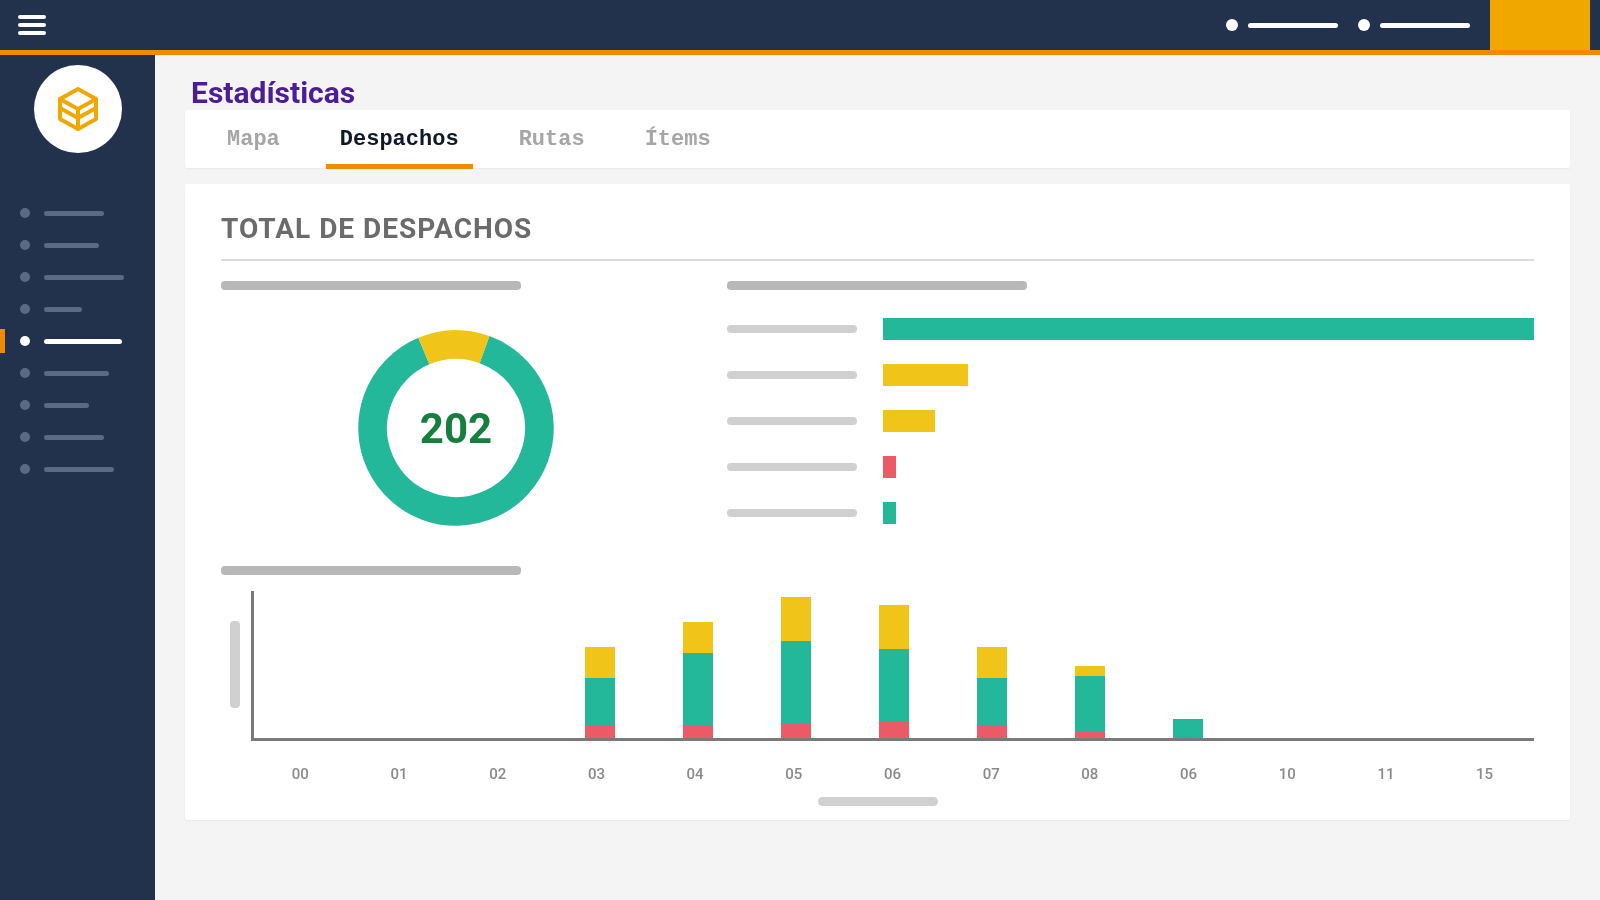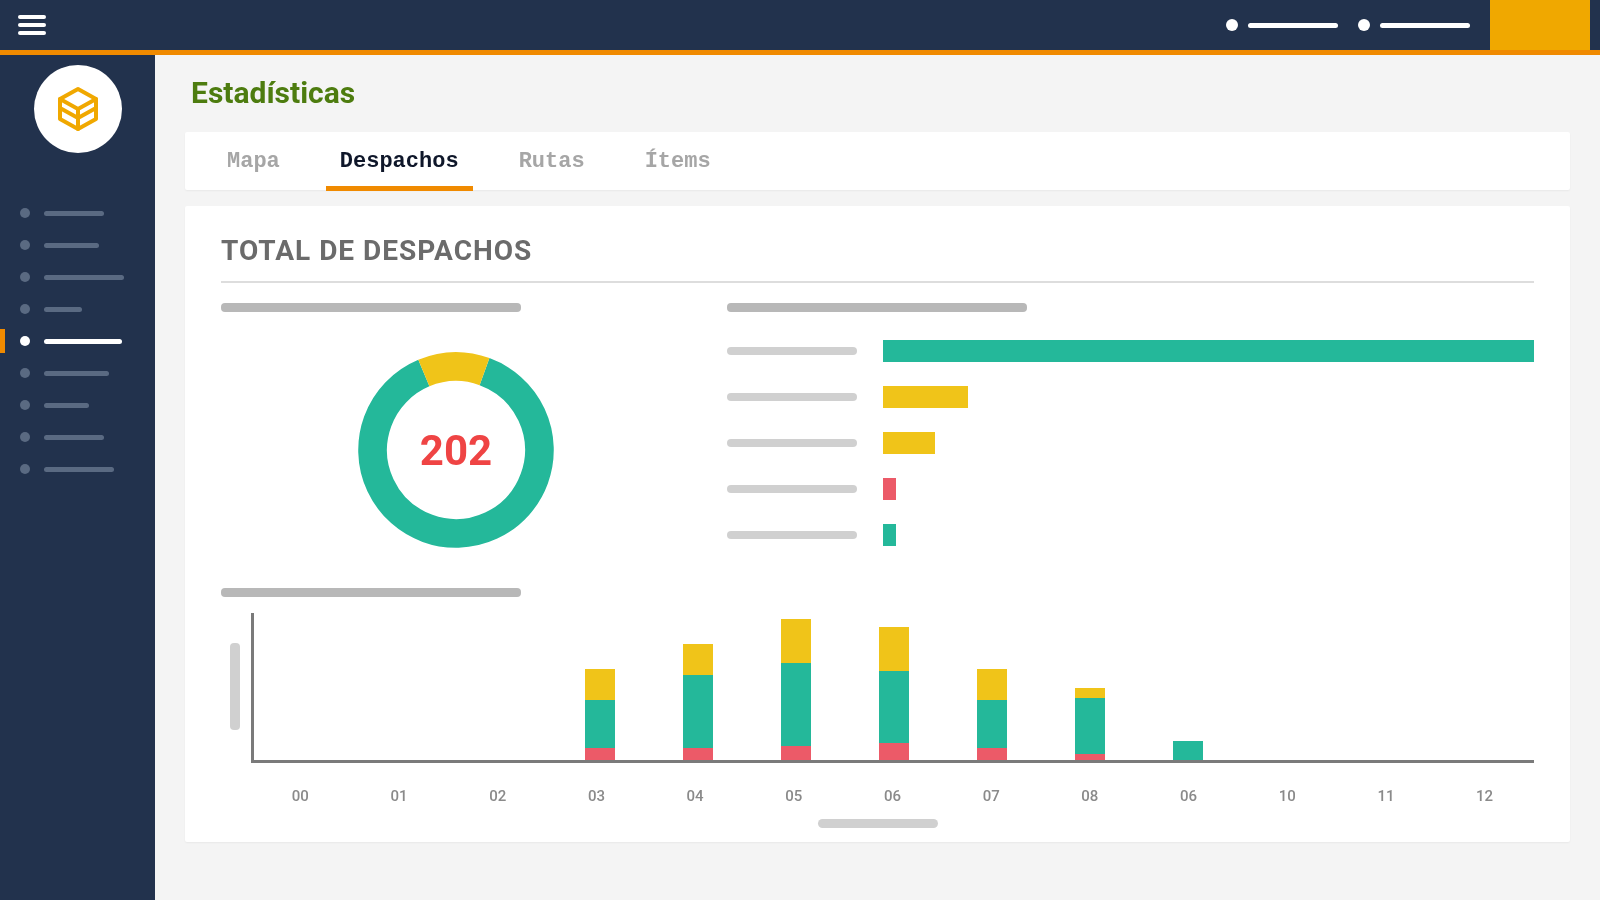--- a/index.html
+++ b/index.html
@@ -16,36 +16,36 @@
 .layout { display: flex; height: 845px; }
 .sidebar { width: 155px; background: #22324d; padding-top: 10px; display: flex; flex-direction: column; align-items: center; }
 .sidebar .logo-circle { width: 88px; height: 88px; background: #fff; border-radius: 50%; display: flex; align-items: center; justify-content: center; margin-bottom: 44px; }
 .sidebar .nav-item { width: 100%; height: 32px; display: flex; align-items: center; padding-left: 20px; gap: 14px; cursor: pointer; position: relative; }
 .sidebar .nav-item .circle { width: 10px; height: 10px; border-radius: 50%; background: #5a6a82; }
 .sidebar .nav-item .line { height: 5px; background: #5a6a82; border-radius: 3px; }
 .sidebar .nav-item.active .circle { background: #fff; }
 .sidebar .nav-item.active .line { background: #fff; }
 .sidebar .nav-item.active::before { content: ""; position: absolute; left: 0; top: 4px; bottom: 4px; width: 5px; background: #f08a00; }
 .main { flex: 1; background: #f4f4f4; padding: 20px 30px; overflow: hidden; }
-.page-title { font-size: 30px; font-weight: 700; color: #4d7c0f; margin-left: 6px; margin-bottom: 22px; }
+.page-title { font-size: 30px; font-weight: 700; color: #4c1d95; margin-left: 6px; }
 .card { background: #fff; border-radius: 2px; box-shadow: 0 1px 2px rgba(0,0,0,0.05); }
 .tabs-card { display: flex; align-items: center; padding: 0 42px; height: 58px; gap: 60px; margin-bottom: 16px; }
 .tab { font-size: 22px; font-weight: 600; color: #a6a6a6; cursor: pointer; height: 100%; display: flex; align-items: center; position: relative; font-family: Liberation Mono, monospace; }
 .tab.active { color: #0f172a; }
 .tab.active::after { content: ""; position: absolute; left: -14px; right: -14px; bottom: -1px; height: 5px; background: #f08a00; }
 .content-card { padding: 28px 36px 14px 36px; }
 .section-title { font-size: 28px; color: #6b6b6b; letter-spacing: 1px; font-weight: 700; margin-bottom: 14px; }
 hr.sep { border: none; border-top: 2px solid #ddd; margin-bottom: 20px; }
 .upper-row { display: flex; gap: 36px; margin-bottom: 28px; }
 .col-left { width: 470px; }
 .col-right { flex: 1; }
 .block-title { width: 300px; height: 9px; background: #b8b8b8; border-radius: 4px; margin-bottom: 28px; }
 .donut-wrap { display: flex; justify-content: center; }
 .donut { position: relative; width: 220px; height: 220px; }
-.donut .center { position: absolute; inset: 0; display: flex; align-items: center; justify-content: center; font-size: 42px; font-weight: 700; color: #ef4444; }
+.donut .center { position: absolute; inset: 0; display: flex; align-items: center; justify-content: center; font-size: 42px; font-weight: 700; color: #15803d; }
 .hbars { display: flex; flex-direction: column; gap: 24px; margin-top: 10px; }
 .hbar-row { display: flex; align-items: center; gap: 26px; }
 .hbar-label { width: 130px; height: 8px; background: #d0d0d0; border-radius: 4px; flex-shrink: 0; }
 .hbar-track { flex: 1; height: 22px; position: relative; }
 .hbar-fill { position: absolute; left: 0; top: 0; bottom: 0; }
 .lower-block .block-title { margin-bottom: 16px; }
 .chart-area { display: flex; align-items: flex-end; height: 150px; position: relative; border-left: 3px solid #7a7a7a; border-bottom: 3px solid #7a7a7a; margin-left: 30px; }
 .chart-ylegend { position: absolute; left: -24px; top: 30px; bottom: 30px; width: 10px; background: #d0d0d0; border-radius: 4px; }
 .chart-cols { display: flex; width: 100%; padding: 0 4px; }
 .chart-col { flex: 1; display: flex; align-items: flex-end; justify-content: center; }
@@ -273,19 +273,19 @@
             <div class="x-tick">02</div>
             <div class="x-tick">03</div>
             <div class="x-tick">04</div>
             <div class="x-tick">05</div>
             <div class="x-tick">06</div>
             <div class="x-tick">07</div>
             <div class="x-tick">08</div>
             <div class="x-tick">06</div>
             <div class="x-tick">10</div>
             <div class="x-tick">11</div>
-            <div class="x-tick">12</div>
+            <div class="x-tick">15</div>
           </div>
         <div class="scroll-hint"></div>
       </div>
     </div>
   </div>
 </div>
 
 </body></html>

